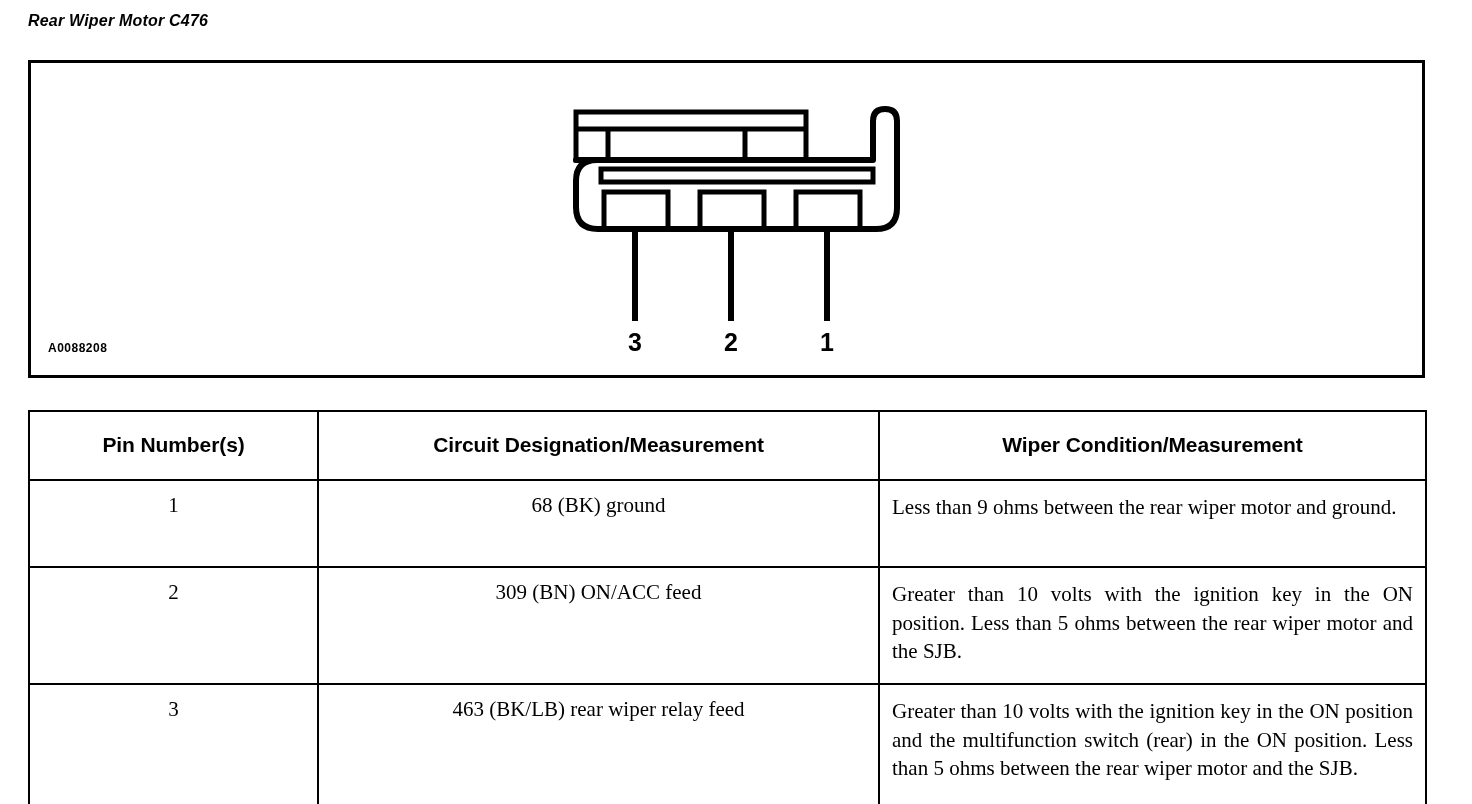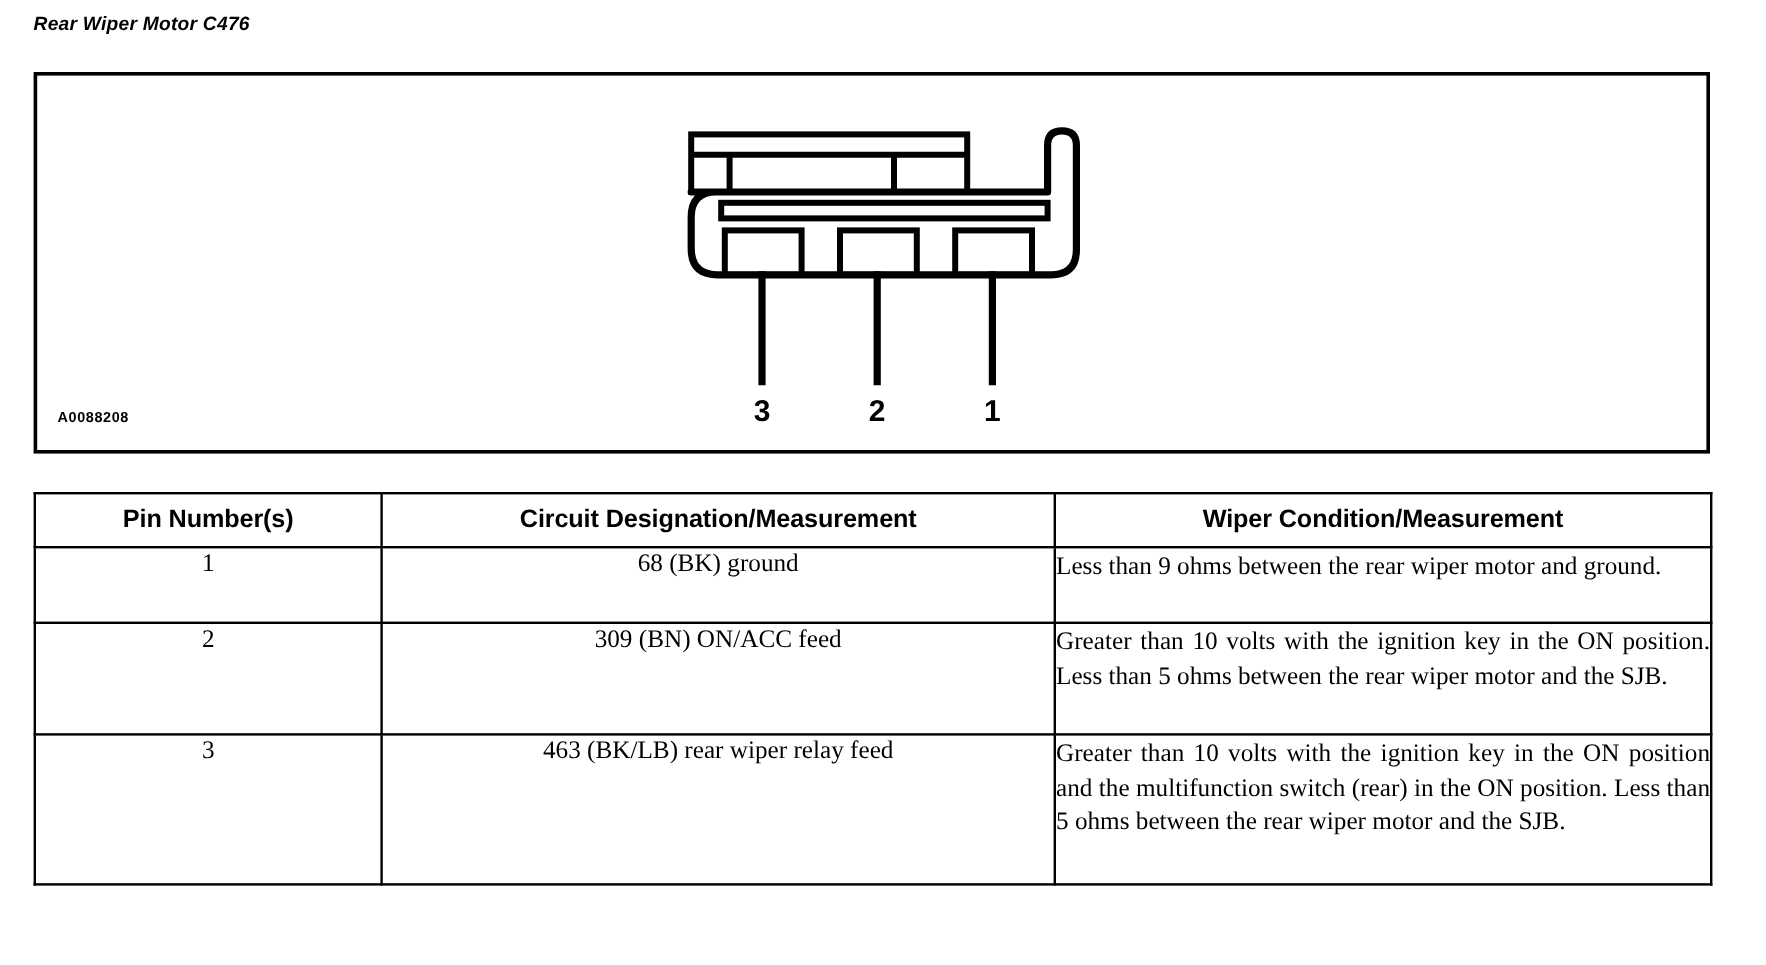--- a/index.html
+++ b/index.html
@@ -65,21 +65,21 @@
     left: 28px;
     top: 410px;
     width: 1397px;
     border-collapse: collapse;
     table-layout: fixed;
   }
   #pinout-table th,
   #pinout-table td {
     border: 2.5px solid #000;
     vertical-align: top;
-    padding: 0;
+    padding: 12px;
   }
   #pinout-table col.c-pin   { width: 289px; }
   #pinout-table col.c-desc  { width: 561px; }
   #pinout-table col.c-meas  { width: 547px; }
 
   .th-inner {
     font-family: "Liberation Sans", sans-serif;
     font-weight: bold;
     font-size: 21px;
     text-align: center;

